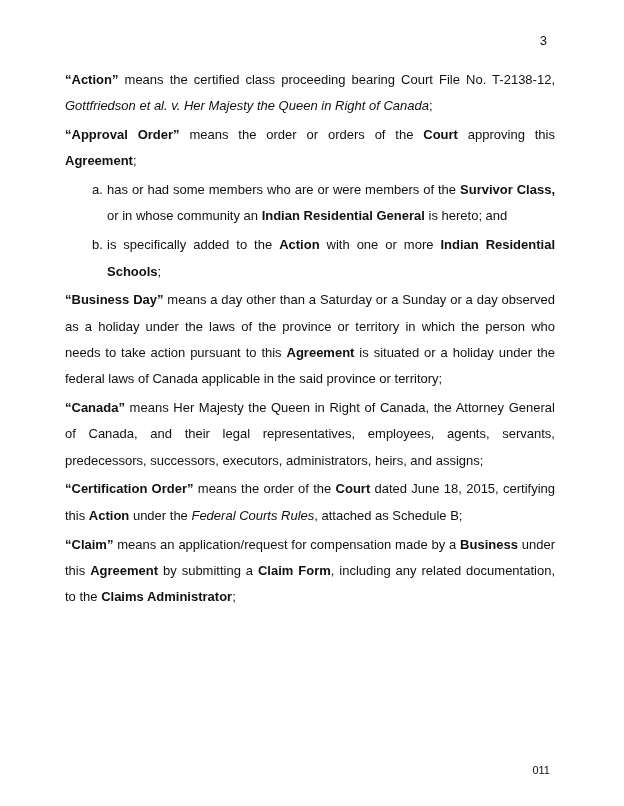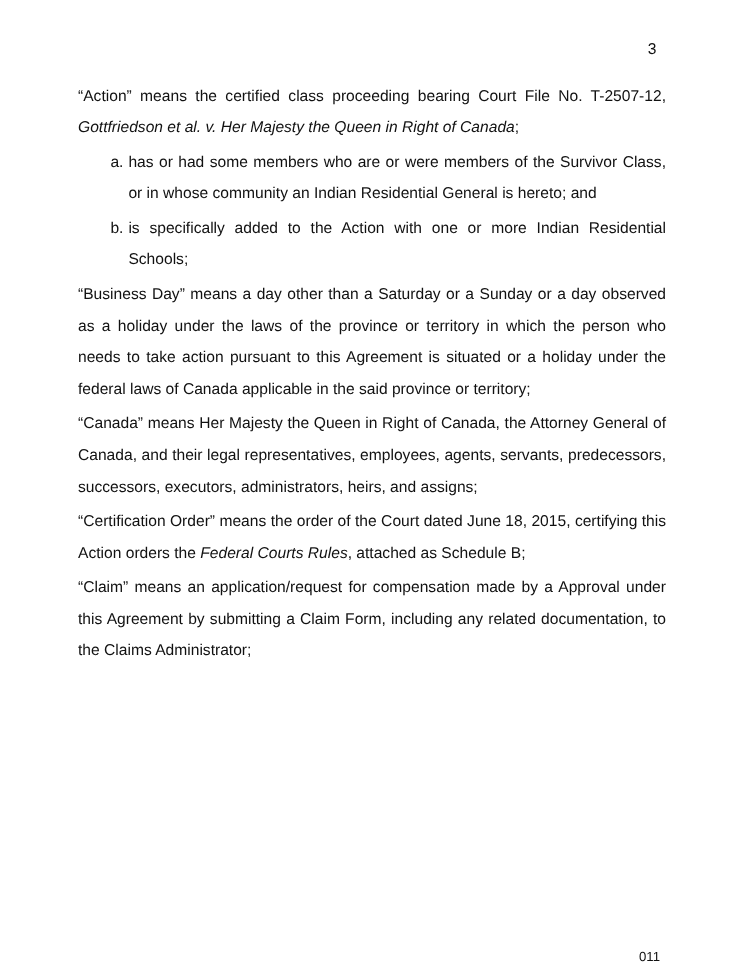--- a/index.html
+++ b/index.html
@@ -37,47 +37,48 @@
     padding-left: 27px;
     margin-bottom: 2.5px;
   }
   .marker {
     flex: 0 0 15px;
   }
   .li-text {
     flex: 1 1 auto;
     text-align: justify;
   }
-  .b { font-weight: normal; }
+  .b { font-weight: bold; }
   .i { font-style: italic; margin-top: 28px; }
   .bates {
     position: absolute;
-    top: 792px;
+    top: 764px;
     right: 74px;
     font-size: 11px;
     line-height: 13px;
     text-align: center;
   }
 </style>
 </head>
 <body>
 
 <div class="page">
   <div class="page-number">3</div>
 
   <div class="doc-body">
-      <div class="para"><span class="b">“Action”</span><span> means the certified class proceeding bearing Court File No. T-2507-12, </span><span class="i">Gottfriedson et al. v. Her Majesty the Queen in Right of Canada</span><span>;</span></div>
+      <div class="para"><span class="b">“Action”</span><span> means the certified class proceeding bearing Court File No. T-2138-12, </span><span class="i">Gottfriedson et al. v. Her Majesty the Queen in Right of Canada</span><span>;</span></div>
+      <div class="para"><span class="b">“Approval Order”</span><span> means the order or orders of the </span><span class="b">Court</span><span> approving this </span><span class="b">Agreement</span><span>;</span></div>
       <div class="list-item">
         <span class="marker">a.</span>
         <span class="li-text"><span>has or had some members who are or were members of the </span><span class="b">Survivor Class,</span><span> or in whose community an </span><span class="b">Indian Residential General</span><span> is hereto; and</span></span>
       </div>
       <div class="list-item">
         <span class="marker">b.</span>
         <span class="li-text"><span>is specifically added to the </span><span class="b">Action</span><span> with one or more </span><span class="b">Indian Residential Schools</span><span>;</span></span>
       </div>
       <div class="para"><span class="b">“Business Day”</span><span> means a day other than a Saturday or a Sunday or a day observed as a holiday under the laws of the province or territory in which the person who needs to take action pursuant to this </span><span class="b">Agreement</span><span> is situated or a holiday under the federal laws of Canada applicable in the said province or territory;</span></div>
       <div class="para"><span class="b">“Canada”</span><span> means Her Majesty the Queen in Right of Canada, the Attorney General of Canada, and their legal representatives, employees, agents, servants, predecessors, successors, executors, administrators, heirs, and assigns;</span></div>
-      <div class="para"><span class="b">“Certification Order”</span><span> means the order of the </span><span class="b">Court</span><span> dated June 18, 2015, certifying this </span><span class="b">Action</span><span> orders the </span><span class="i">Federal Courts Rules</span><span>, attached as Schedule B;</span></div>
-      <div class="para"><span class="b">“Claim”</span><span> means an application/request for compensation made by a </span><span class="b">Approval</span><span> under this </span><span class="b">Agreement</span><span> by submitting a </span><span class="b">Claim Form</span><span>, including any related documentation, to the </span><span class="b">Claims Administrator</span><span>;</span></div>
+      <div class="para"><span class="b">“Certification Order”</span><span> means the order of the </span><span class="b">Court</span><span> dated June 18, 2015, certifying this </span><span class="b">Action</span><span> under the </span><span class="i">Federal Courts Rules</span><span>, attached as Schedule B;</span></div>
+      <div class="para"><span class="b">“Claim”</span><span> means an application/request for compensation made by a </span><span class="b">Business</span><span> under this </span><span class="b">Agreement</span><span> by submitting a </span><span class="b">Claim Form</span><span>, including any related documentation, to the </span><span class="b">Claims Administrator</span><span>;</span></div>
     </div>
 
   <div class="bates">011</div>
 </div>
 
 </body></html>

